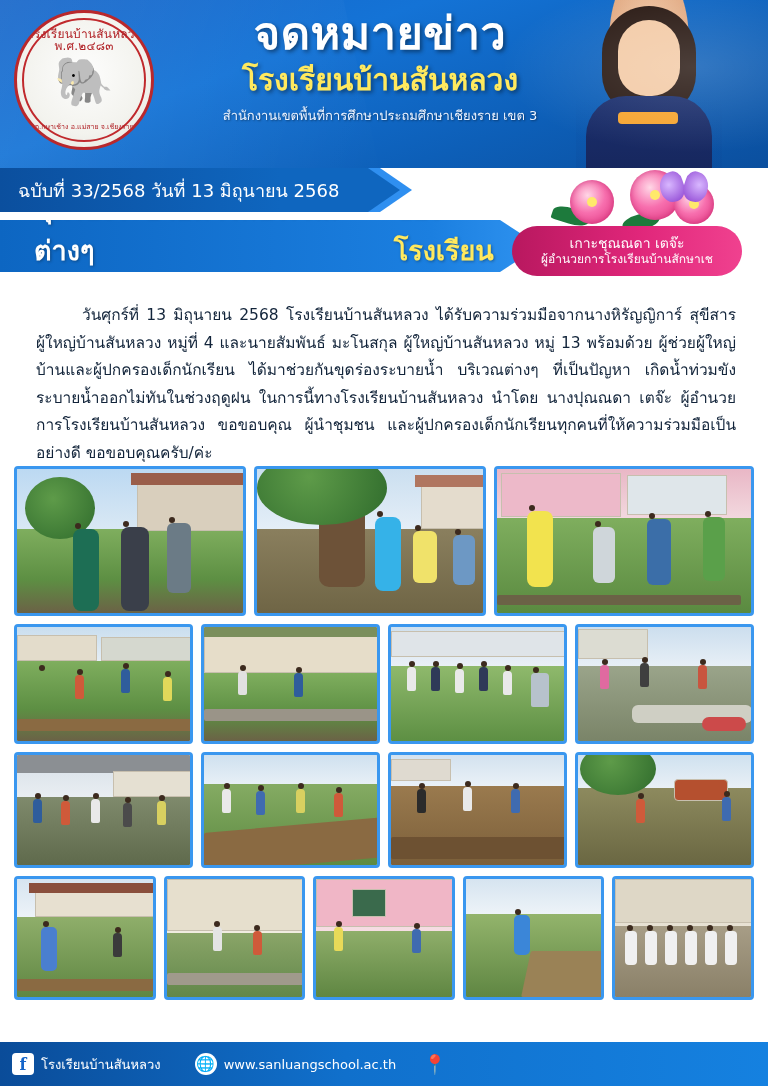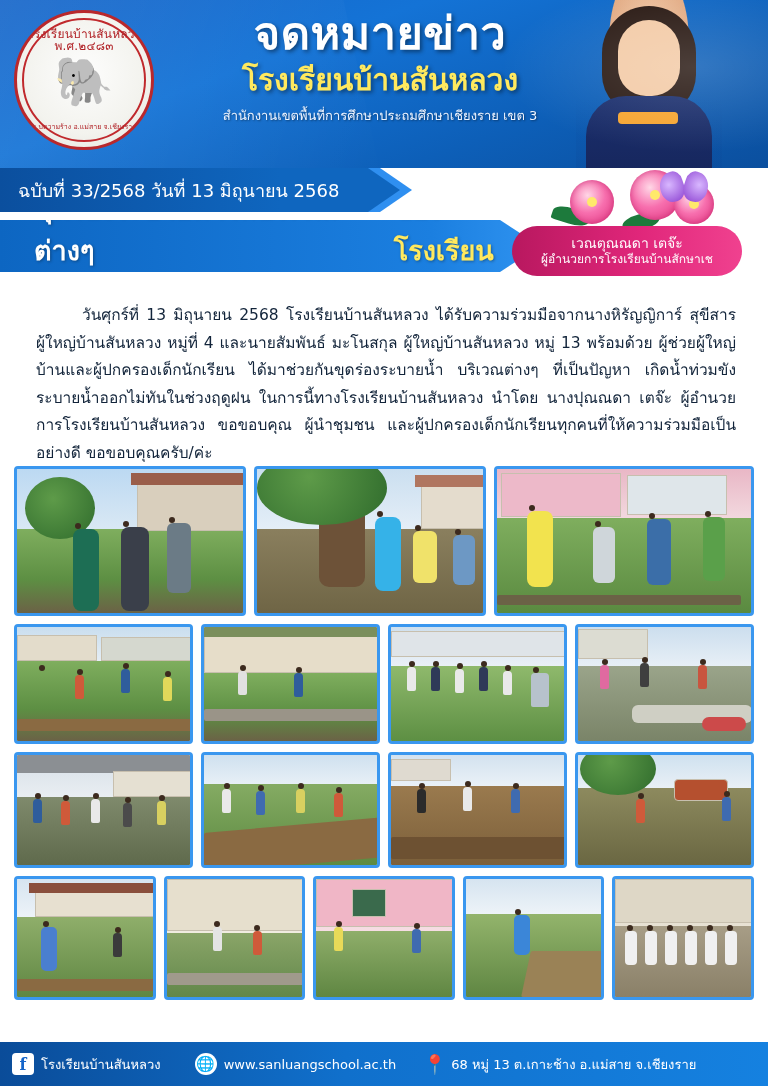--- a/index.html
+++ b/index.html
@@ -339,21 +339,21 @@
 </style>
 </head>
 <body>
 
 <div class="header">
 
   <div class="logo">
     <div class="logo-inner">
       <div class="logo-top-text">โรงเรียนบ้านสันหลวง พ.ศ.๒๔๘๓</div>
       <div class="logo-elephant">🐘</div>
-      <div class="logo-bottom-text">ต.บความร้าง อ.แม่สาย จ.เชียงราย</div>
+      <div class="logo-bottom-text">ต.กษาเช้าง อ.แม่สาย จ.เชียงราย</div>
     </div>
   </div>
 
   <div class="header-titles">
     <div class="title-main">จดหมายข่าว</div>
     <div class="title-sub">โรงเรียนบ้านสันหลวง</div>
     <div class="title-office">สำนักงานเขตพื้นที่การศึกษาประถมศึกษาเชียงราย เขต 3</div>
   </div>
 
   <div class="director-photo">
@@ -386,21 +386,21 @@
     <div class="bw r"></div>
   </div>
 </div>
 
 <div class="headline-band">
   <span>ขุดร่องระบายน้ำในบริเวณต่างๆ </span>
   <span class="hl-yellow">ของโรงเรียน</span>
 </div>
 
 <div class="director-badge">
-  <div class="n1">เวณตุณณดา  เตจ๊ะ</div>
+  <div class="n1">เกาะชุณณดา  เตจ๊ะ</div>
   <div class="n2">ผู้อำนวยการโรงเรียนบ้านสักษาเช</div>
 </div>
 
 <div class="article">วันศุกร์ที่ 13 มิถุนายน 2568 โรงเรียนบ้านสันหลวง ได้รับความร่วมมือจากนางหิรัญญิการ์ สุขีสาร ผู้ใหญ่บ้านสันหลวง หมู่ที่ 4 และนายสัมพันธ์ มะโนสกุล ผู้ใหญ่บ้านสันหลวง หมู่ 13 พร้อมด้วย ผู้ช่วยผู้ใหญ่บ้านและผู้ปกครองเด็กนักเรียน ได้มาช่วยกันขุดร่องระบายน้ำ บริเวณต่างๆ ที่เป็นปัญหา เกิดน้ำท่วมขังระบายน้ำออกไม่ทันในช่วงฤดูฝน ในการนี้ทางโรงเรียนบ้านสันหลวง นำโดย นางปุณณดา เตจ๊ะ ผู้อำนวยการโรงเรียนบ้านสันหลวง ขอขอบคุณ ผู้นำชุมชน และผู้ปกครองเด็กนักเรียนทุกคนที่ให้ความร่วมมือเป็นอย่างดี ขอขอบคุณครับ/ค่ะ</div>
 
 <div class="gallery">
 
   <div class="grid-row" style="height:150px;">
     <div class="photo" style="flex:0 0 232px;">
       <div class="sky"></div>
@@ -571,15 +571,14 @@
   <div class="f-item f1">
     <span class="f-fb">f</span>
     <span>โรงเรียนบ้านสันหลวง</span>
   </div>
   <div class="f-item f2">
     <span class="f-globe">🌐</span>
     <span>www.sanluangschool.ac.th</span>
   </div>
   <div class="f-item f3">
     <span class="f-pin">📍</span>
-    <span>68 หมู่ 13 ต.เกาะช้าง อ.แม่สาย จ.เชียงราย</span>
   </div>
 </div>
 
 </body></html>

